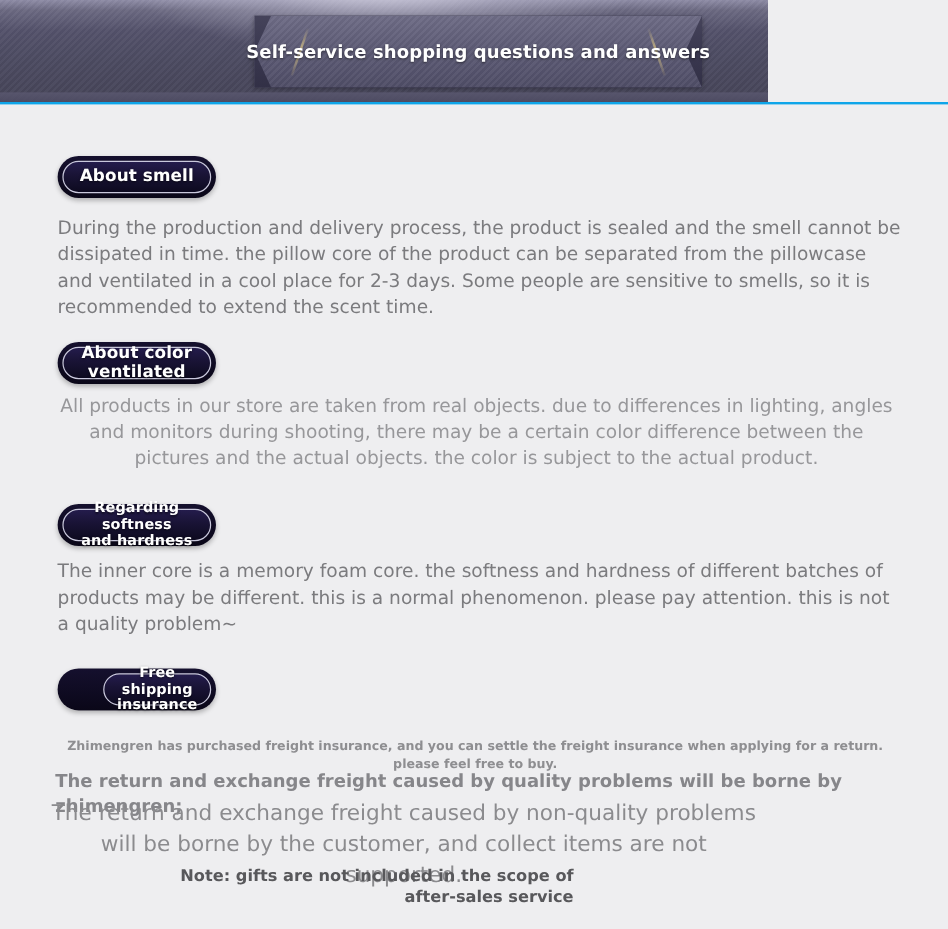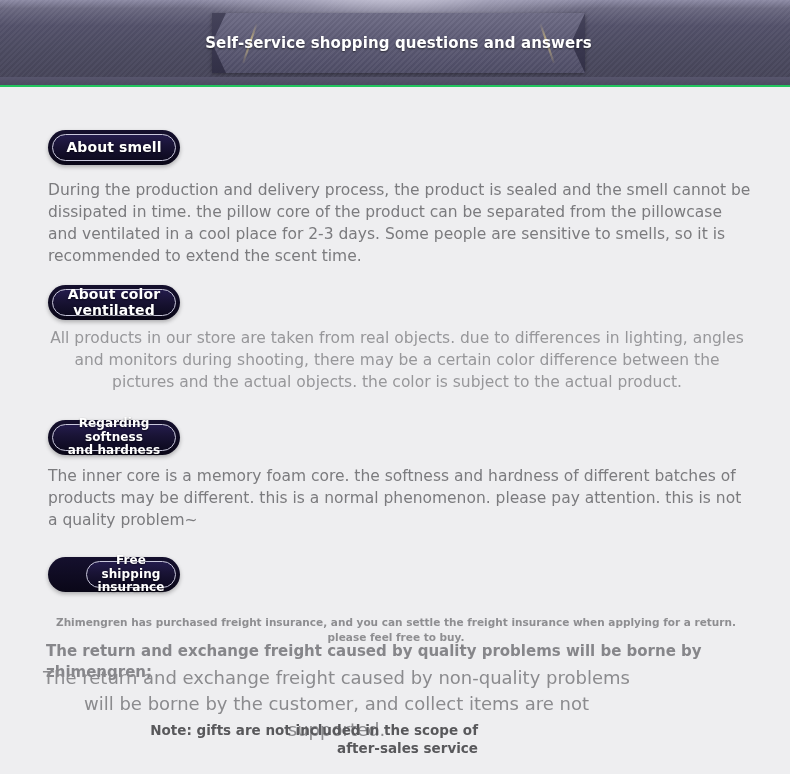--- a/index.html
+++ b/index.html
@@ -12,21 +12,21 @@
     background: #eeeef0;
     font-family: "DejaVu Sans", "Liberation Sans", sans-serif;
     overflow: hidden;
     position: relative;
   }
 
   
   .header-band {
     position: absolute;
     left: 0; top: 0;
-    width: 790px;
+    width: 640px;
     height: 85px;
     background:
       radial-gradient(ellipse 300px 90px at 50% -18px, rgba(222,220,235,0.95) 0%, rgba(190,188,208,0.45) 38%, rgba(120,118,140,0.0) 72%),
       repeating-linear-gradient(135deg, rgba(255,255,255,0.035) 0px, rgba(255,255,255,0.035) 2px, rgba(0,0,0,0.02) 2px, rgba(0,0,0,0.02) 4px),
       linear-gradient(180deg, #8e8ca6 0%, #6b6981 10%, #53516a 30%, #4b4a60 60%, #454357 100%);
     overflow: hidden;
   }
   .header-band::after {
     content: "";
     position: absolute;
@@ -89,21 +89,21 @@
   }
 
   
   .content {
     position: absolute;
     left: 0;
     top: 85px;
     width: 790px;
     height: 689px;
     background: #eeeef0;
-    border-top: 2px solid #22c55e;
+    border-top: 2px solid #0ea5e9;
     box-sizing: border-box;
   }
 
   
   .pill {
     position: absolute;
     box-sizing: border-box;
     background: linear-gradient(180deg, #15102e 0%, #100c24 45%, #0a0718 100%);
     border-radius: 999px;
     padding: 4px;

